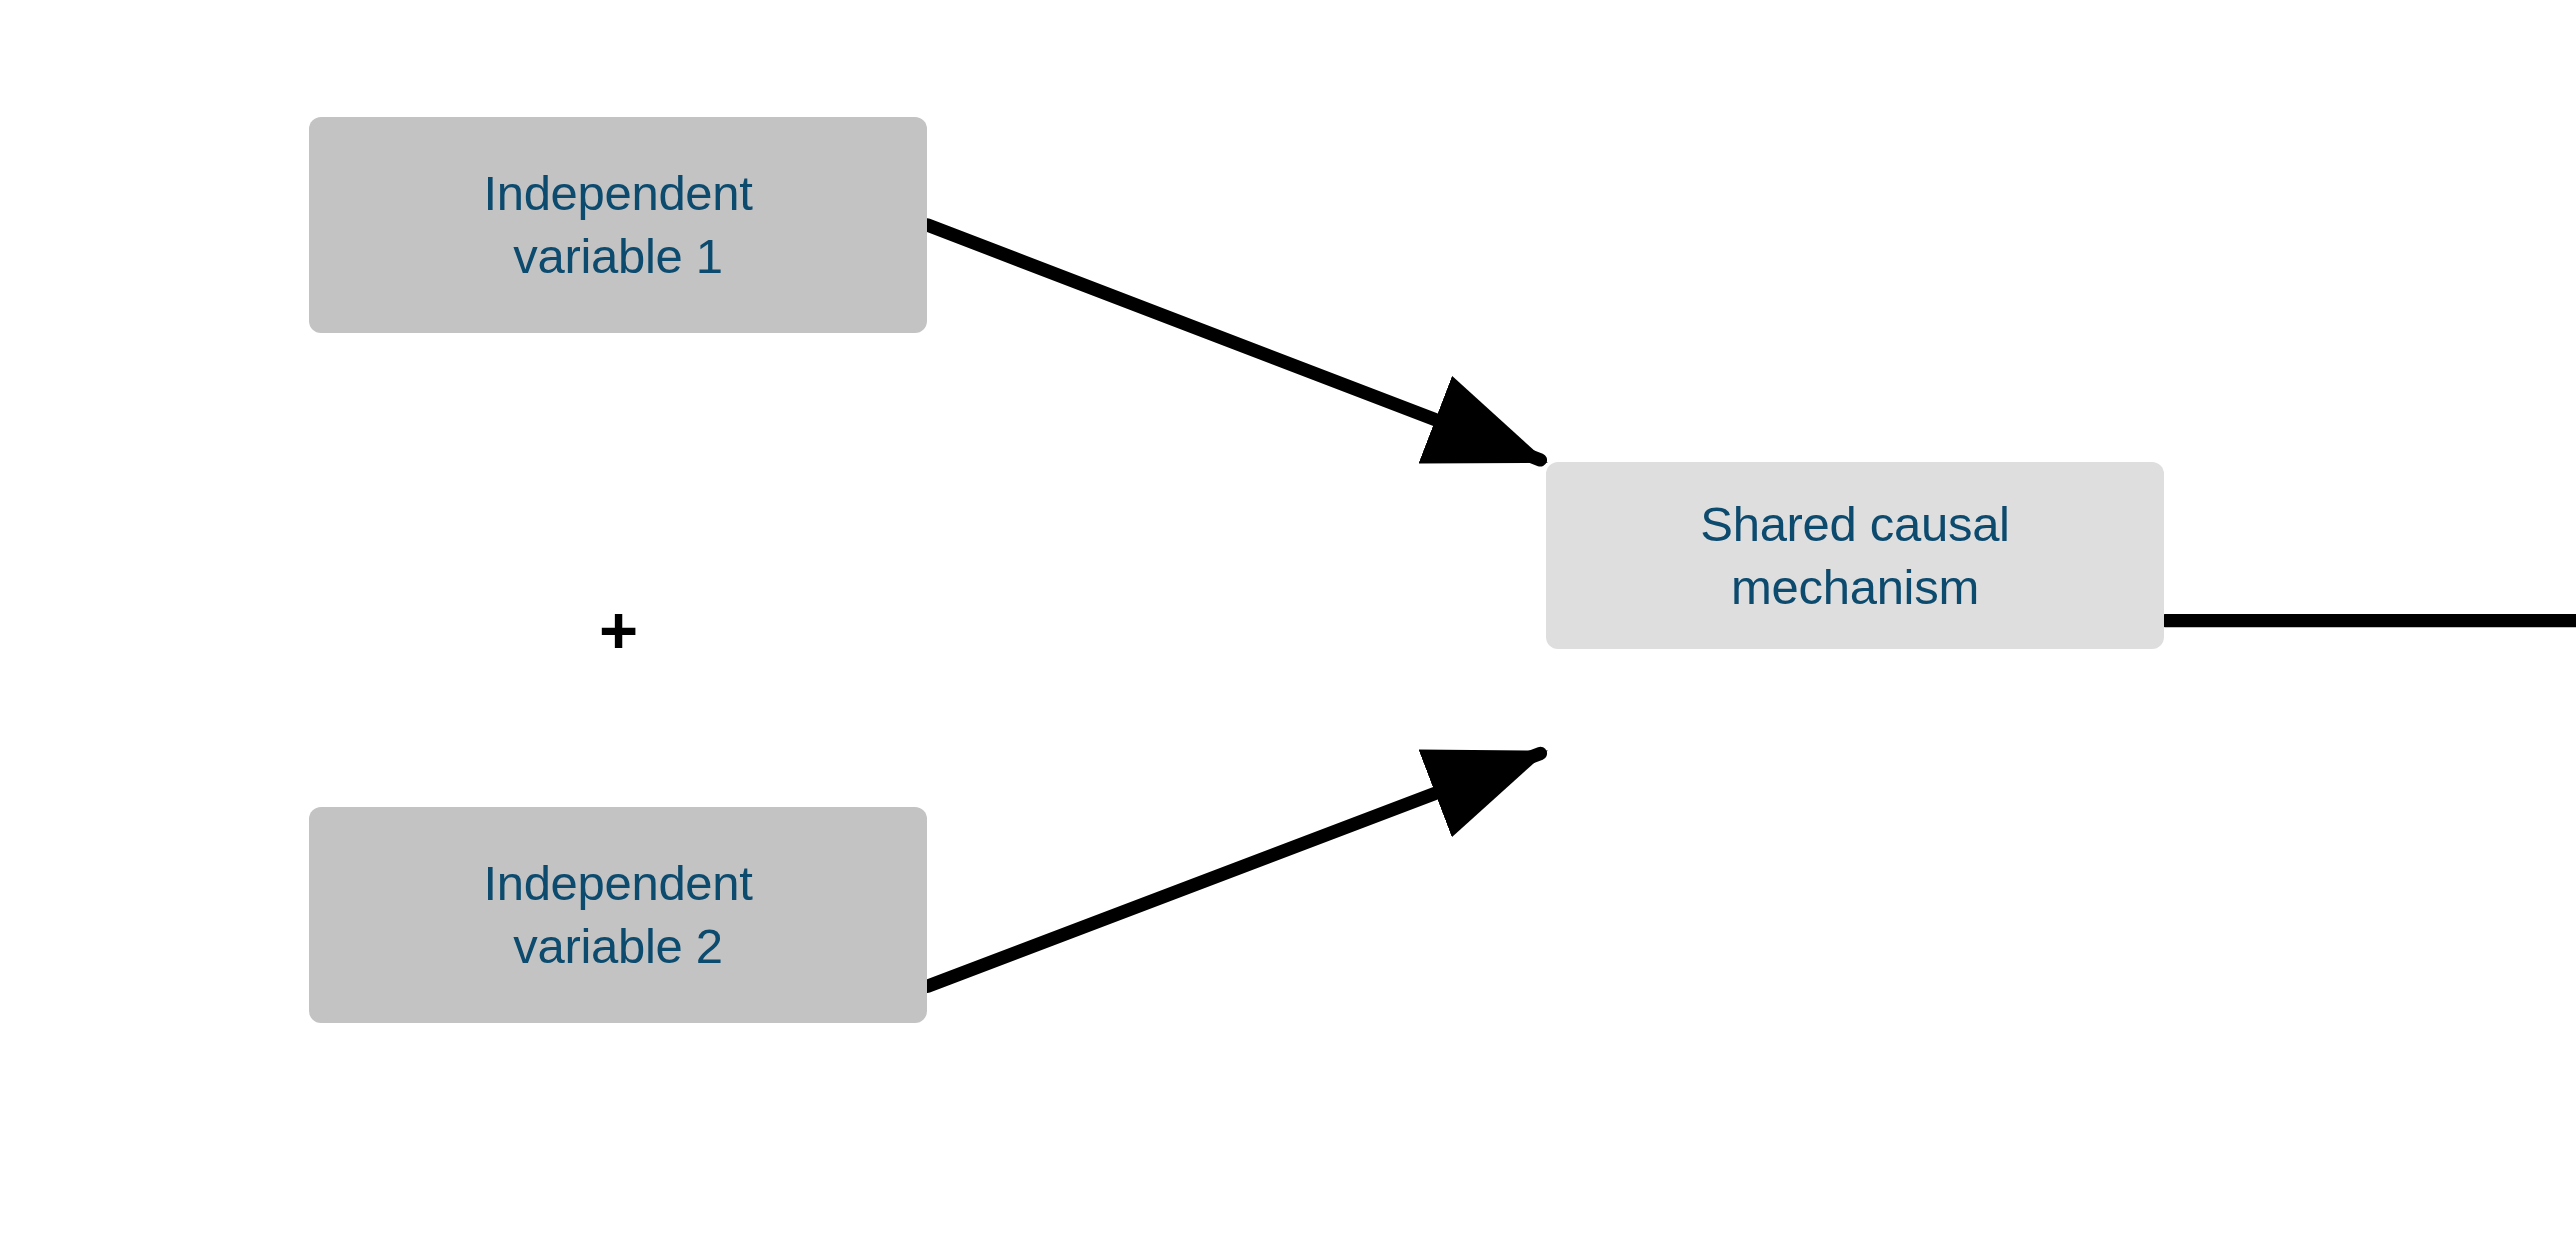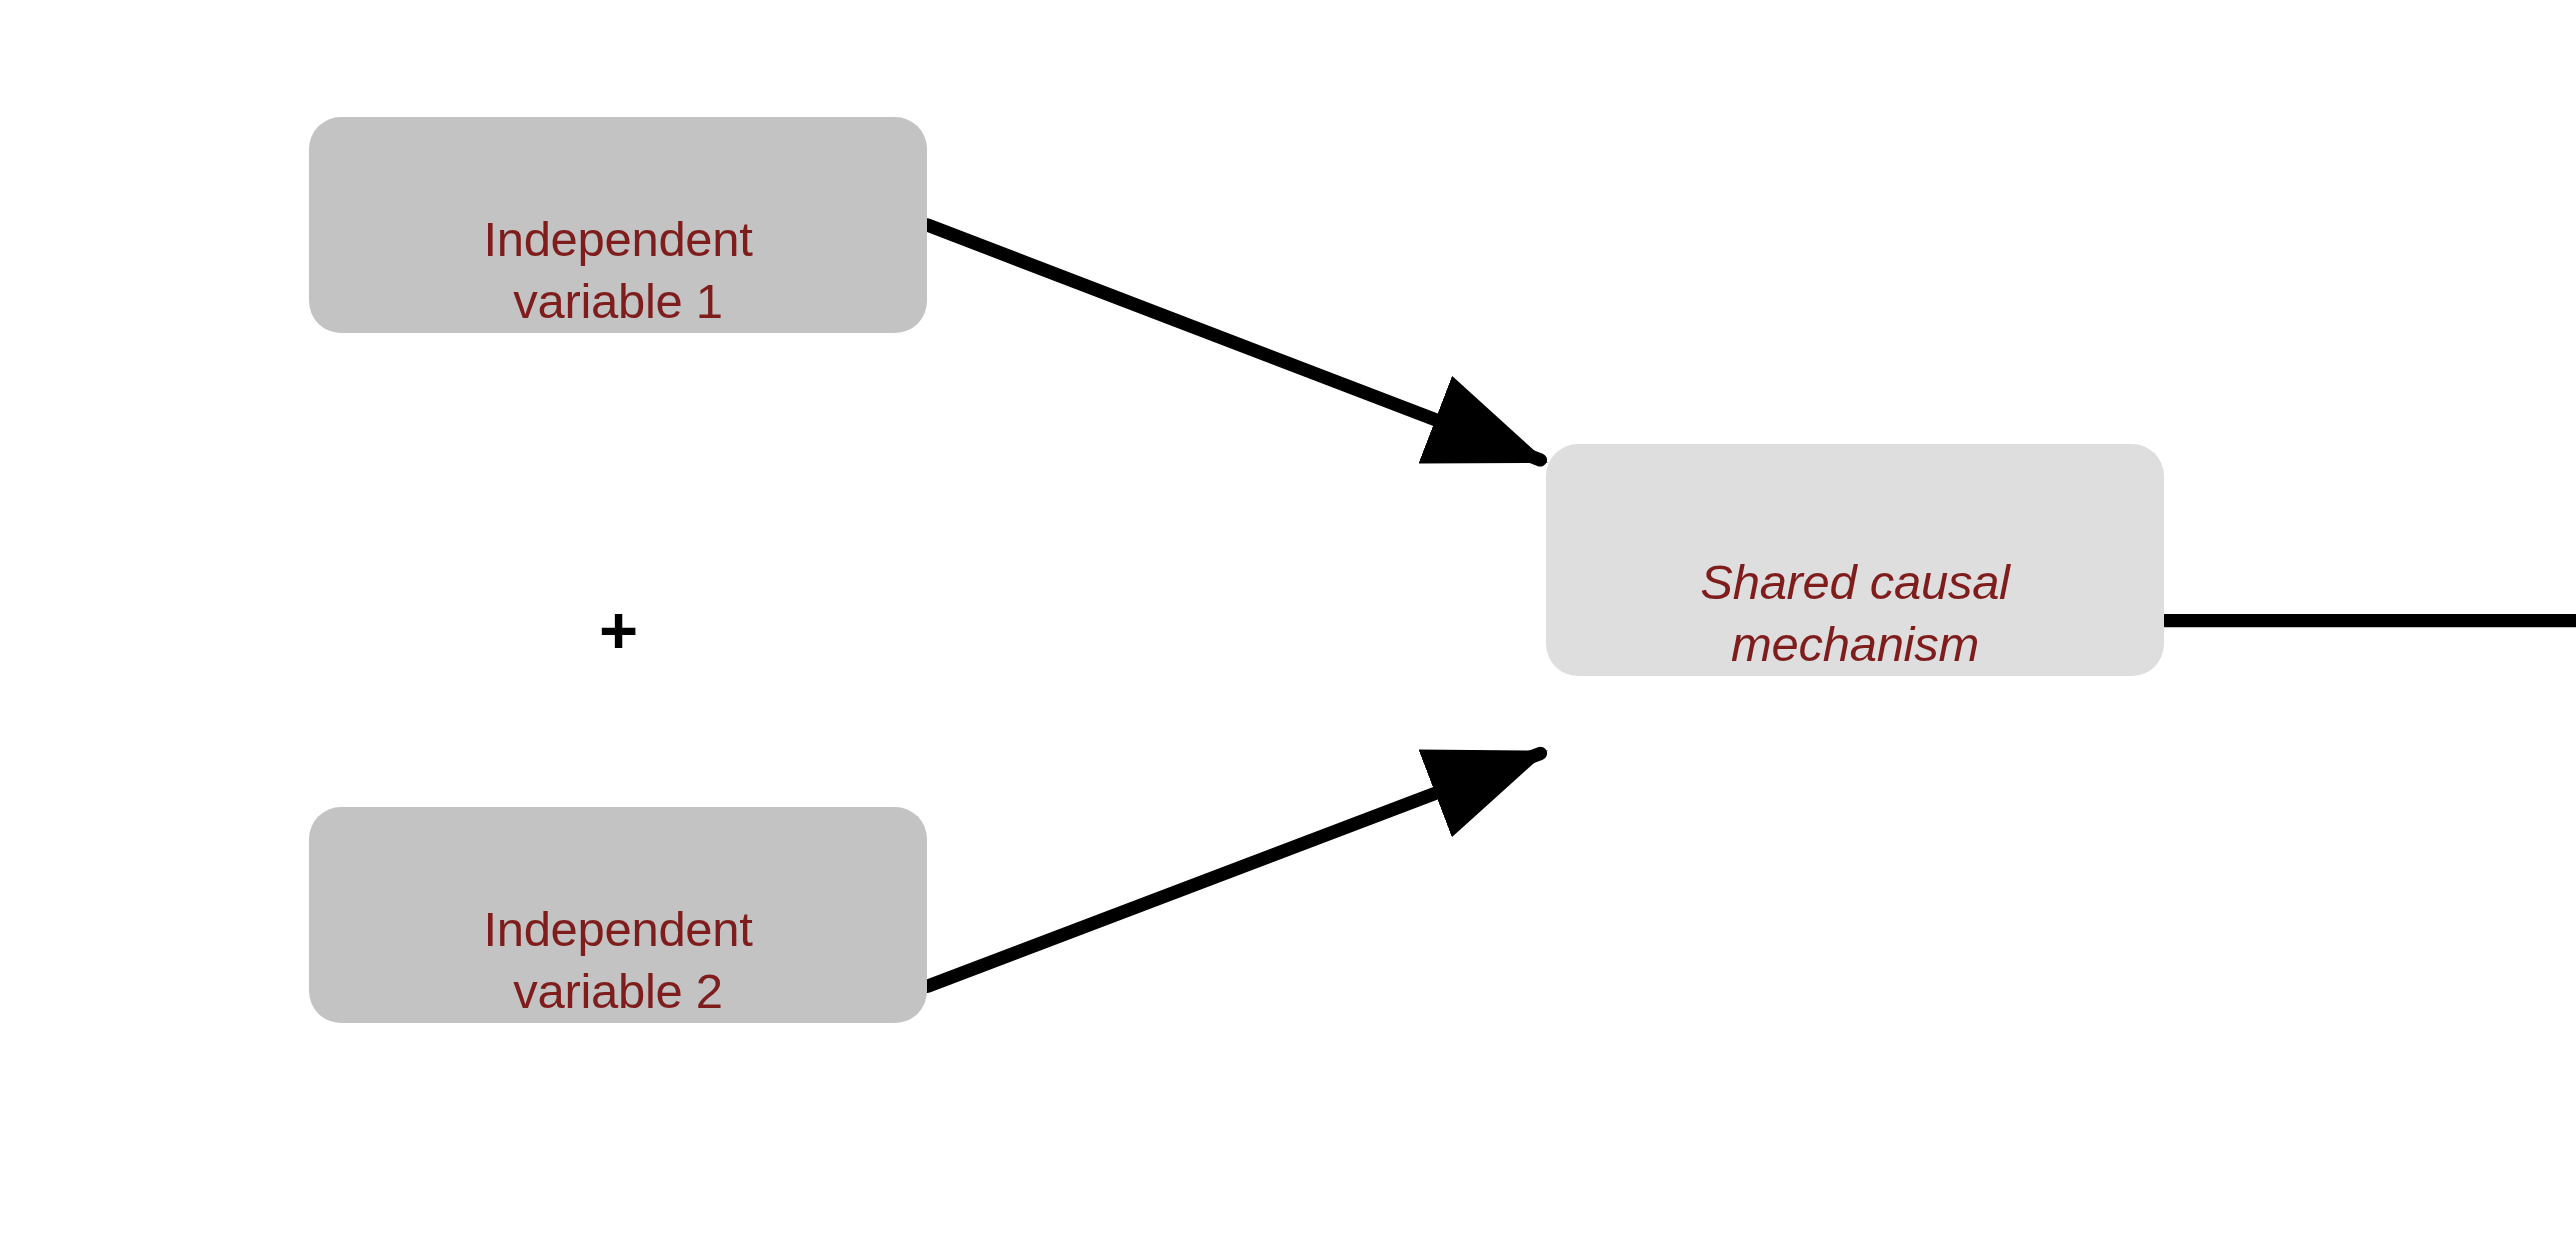--- a/index.html
+++ b/index.html
@@ -12,46 +12,45 @@
     width: 3709px;
     height: 1236px;
     background: #ffffff;
     overflow: hidden;
     font-family: "Liberation Sans", "DejaVu Sans", sans-serif;
   }
   .node {
     position: absolute;
     box-sizing: border-box;
     display: flex;
-    align-items: flex-end;
+    align-items: center;
     justify-content: center;
     text-align: center;
-    border-radius: 32px;
-    color: #7f1d1d;
+    border-radius: 12px;
+    color: #0c4a6e;
     font-size: 49px;
     line-height: 1.28;
     font-weight: 400;
     letter-spacing: -0.3px;
     white-space: pre-line;
   }
   .node-iv1 {
     left: 309px;  top: 117px;
     width: 618px; height: 216px;
     background: #c3c3c3;
   }
   .node-iv2 {
     left: 309px;  top: 807px;
     width: 618px; height: 216px;
     background: #c3c3c3;
   }
   .node-mech {
-    left: 1546px; top: 444px;
-    width: 618px; height: 232px;
+    left: 1546px; top: 462px;
+    width: 618px; height: 187px;
     background: #dedede;
-    font-style: italic;
   }
   .plus-operator {
     position: absolute;
     left: 541px;
     top: 567px;
     width: 155px;
     height: 124px;
     display: flex;
     align-items: center;
     justify-content: center;

